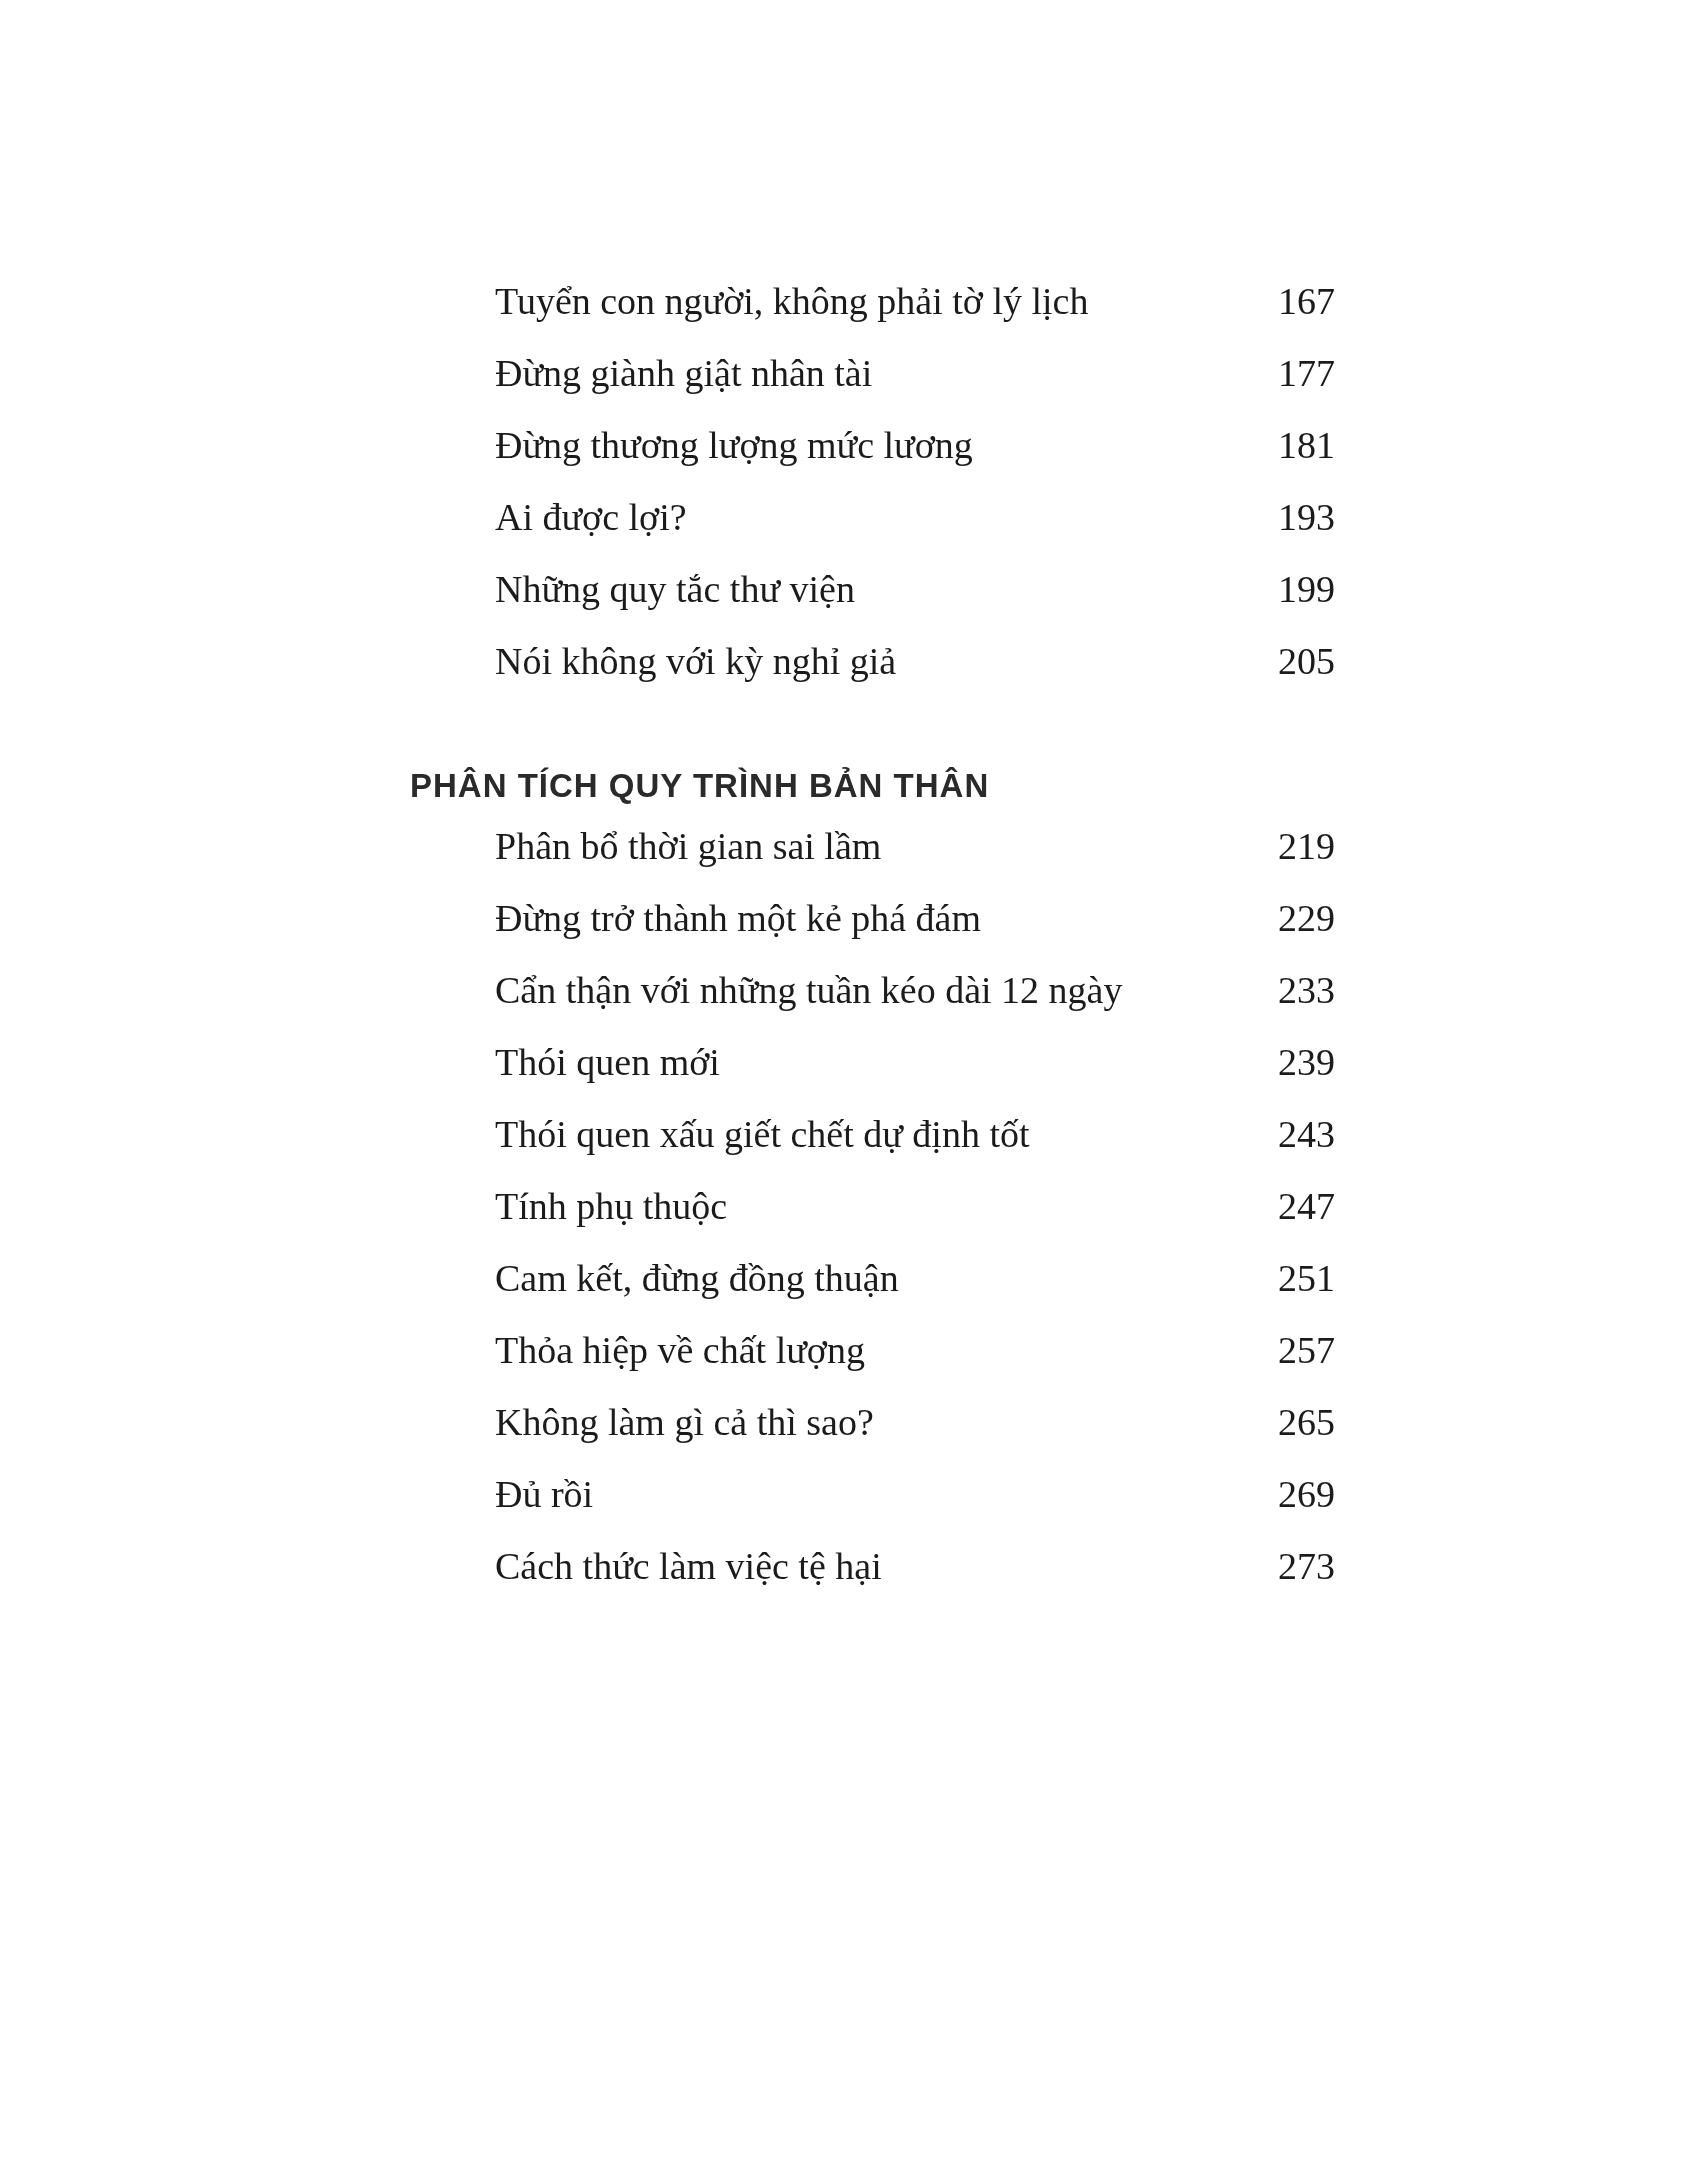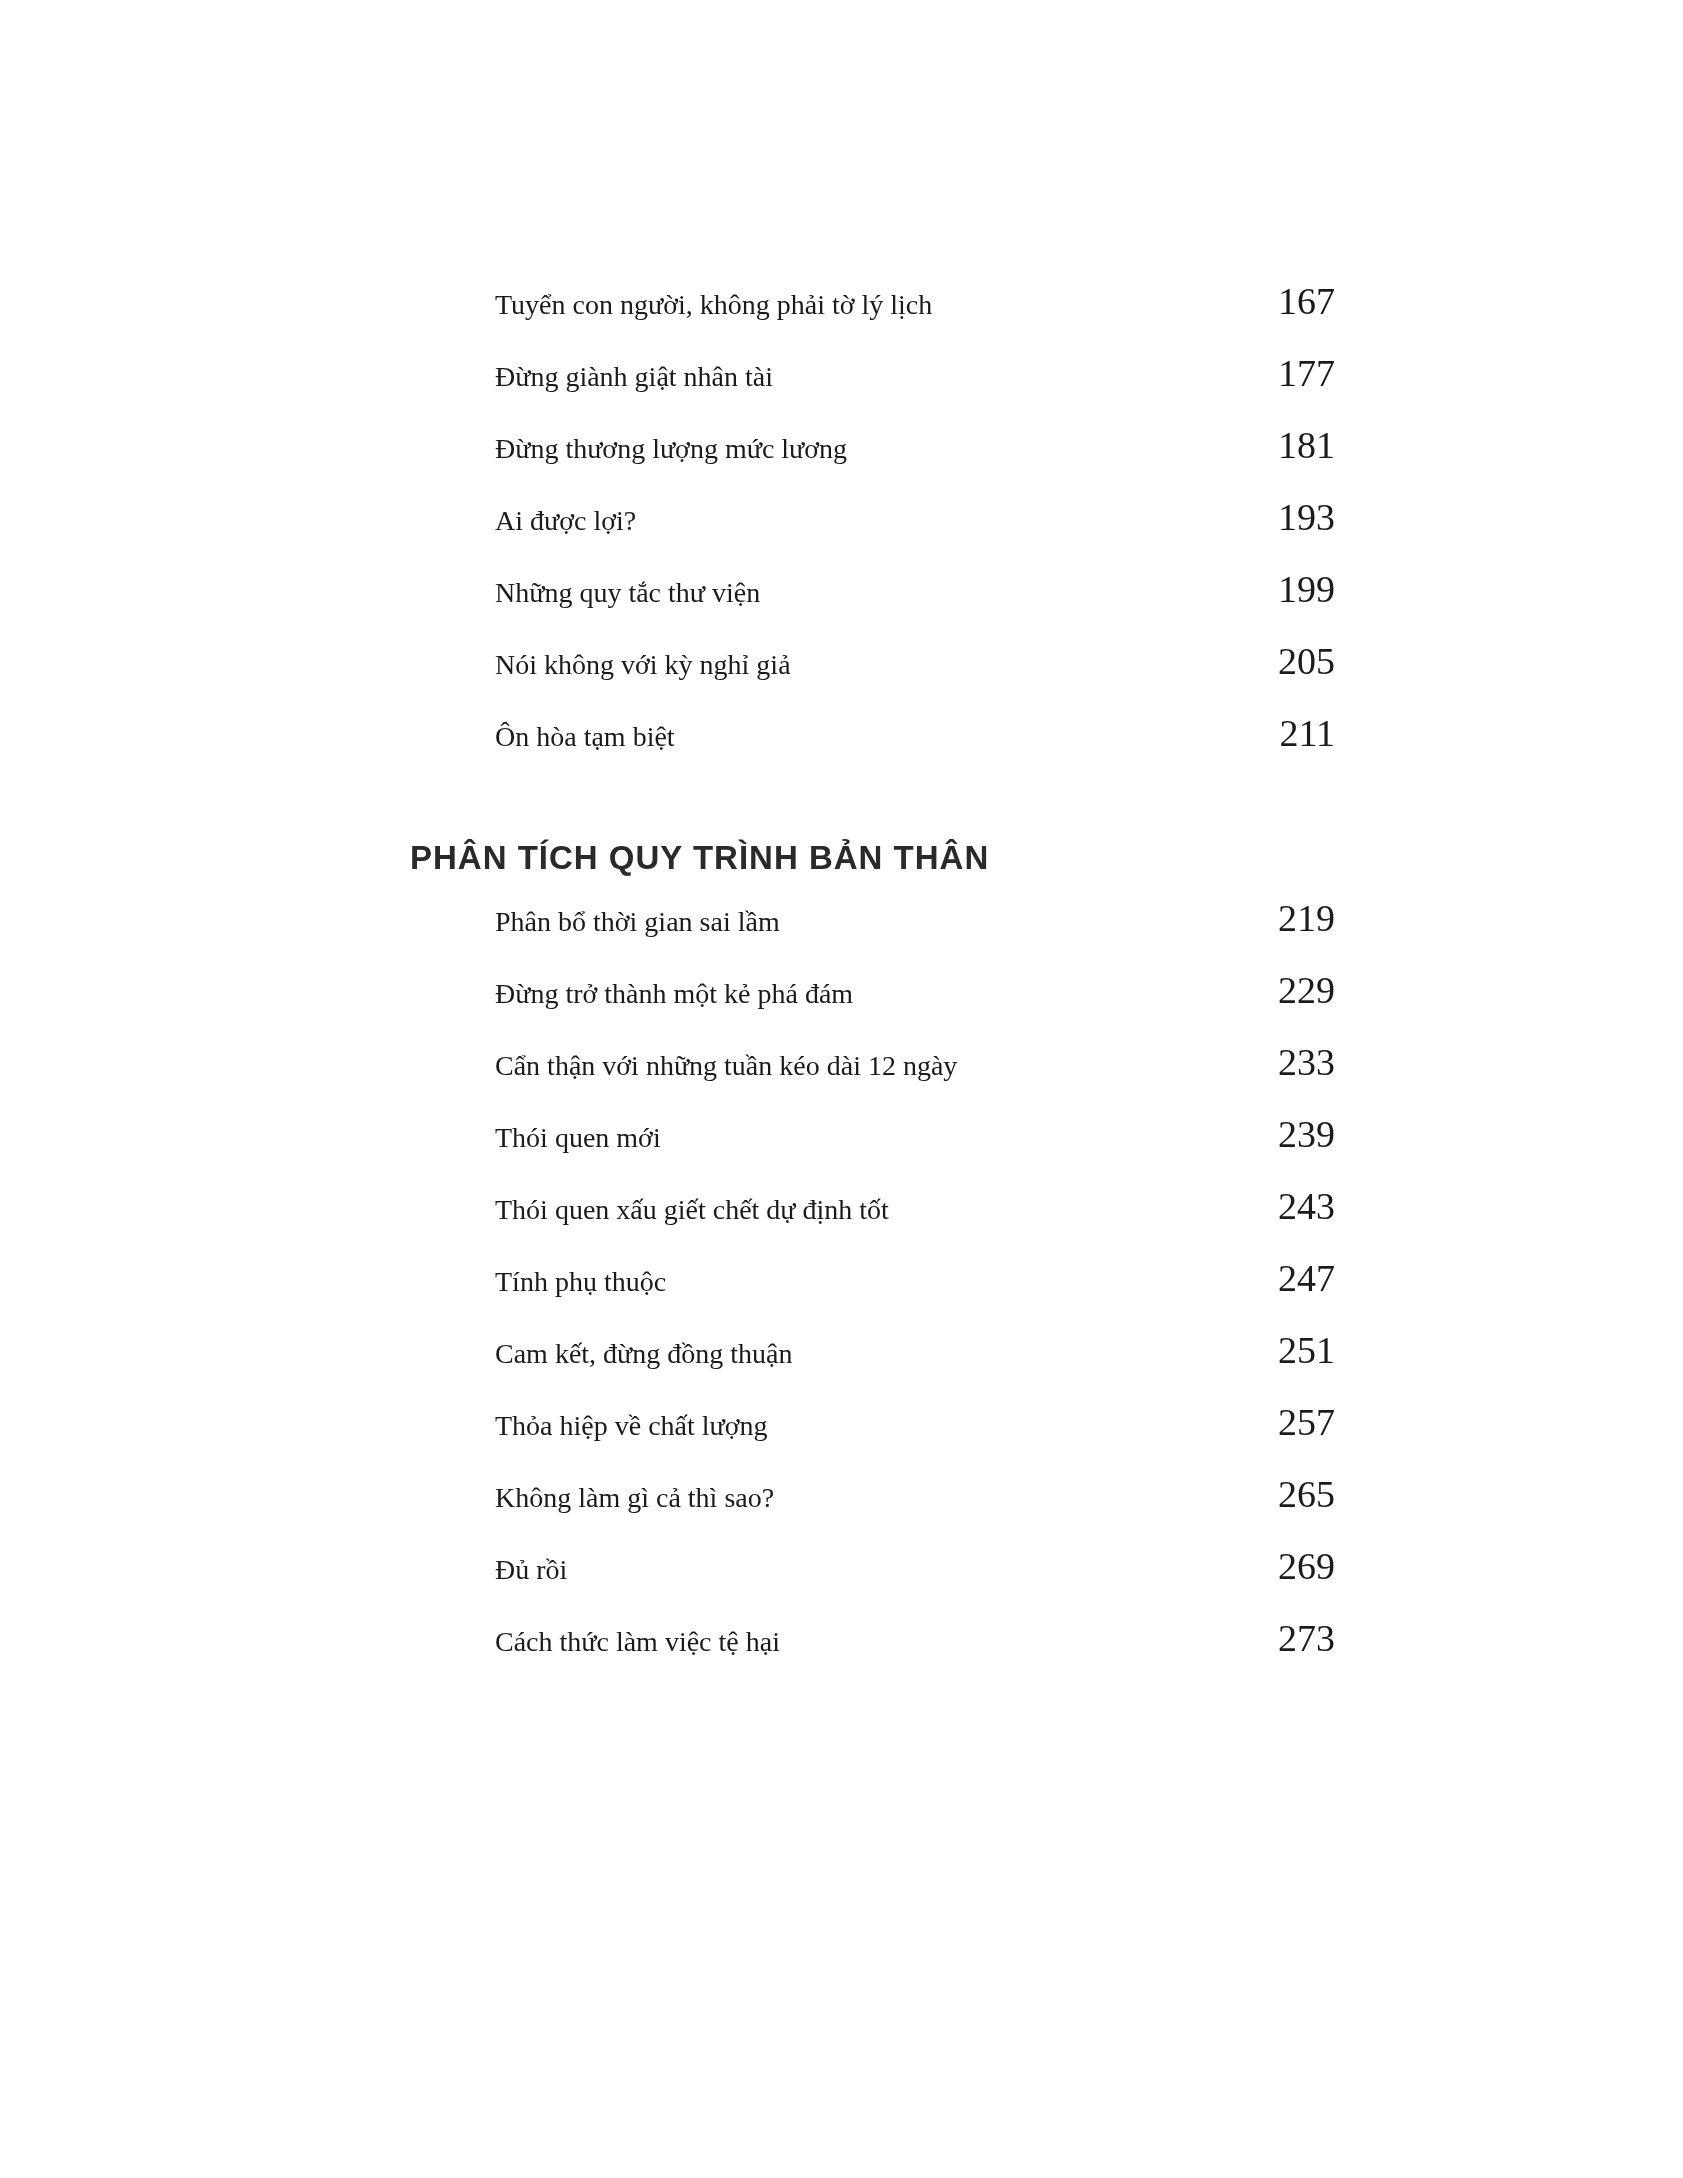--- a/index.html
+++ b/index.html
@@ -21,21 +21,21 @@
     left: 495px;
     width: 840px;
   }
   .row {
     display: flex;
     justify-content: space-between;
     align-items: baseline;
     height: 72px;
   }
   .title {
-    font-size: 28px;
+    font-size: 38px;
     white-space: nowrap;
     flex: 0 1 auto;
     min-width: 0;
   }
   .pagenum {
     font-size: 38px;
     margin-left: 18px;
     flex: 0 0 auto;
     text-align: right;
   }
@@ -73,24 +73,20 @@
     <span class="title">Ai được lợi?</span>
     <span class="pagenum">193</span>
   </div>
   <div class="row">
     <span class="title">Những quy tắc thư viện</span>
     <span class="pagenum">199</span>
   </div>
   <div class="row">
     <span class="title">Nói không với kỳ nghỉ giả</span>
     <span class="pagenum">205</span>
-  </div>
-  <div class="row">
-    <span class="title">Ôn hòa tạm biệt</span>
-    <span class="pagenum">211</span>
   </div>
 
   <div class="heading">PHÂN TÍCH QUY TRÌNH BẢN THÂN</div>
 
   <div class="row">
     <span class="title">Phân bổ thời gian sai lầm</span>
     <span class="pagenum">219</span>
   </div>
   <div class="row">
     <span class="title">Đừng trở thành một kẻ phá đám</span>

